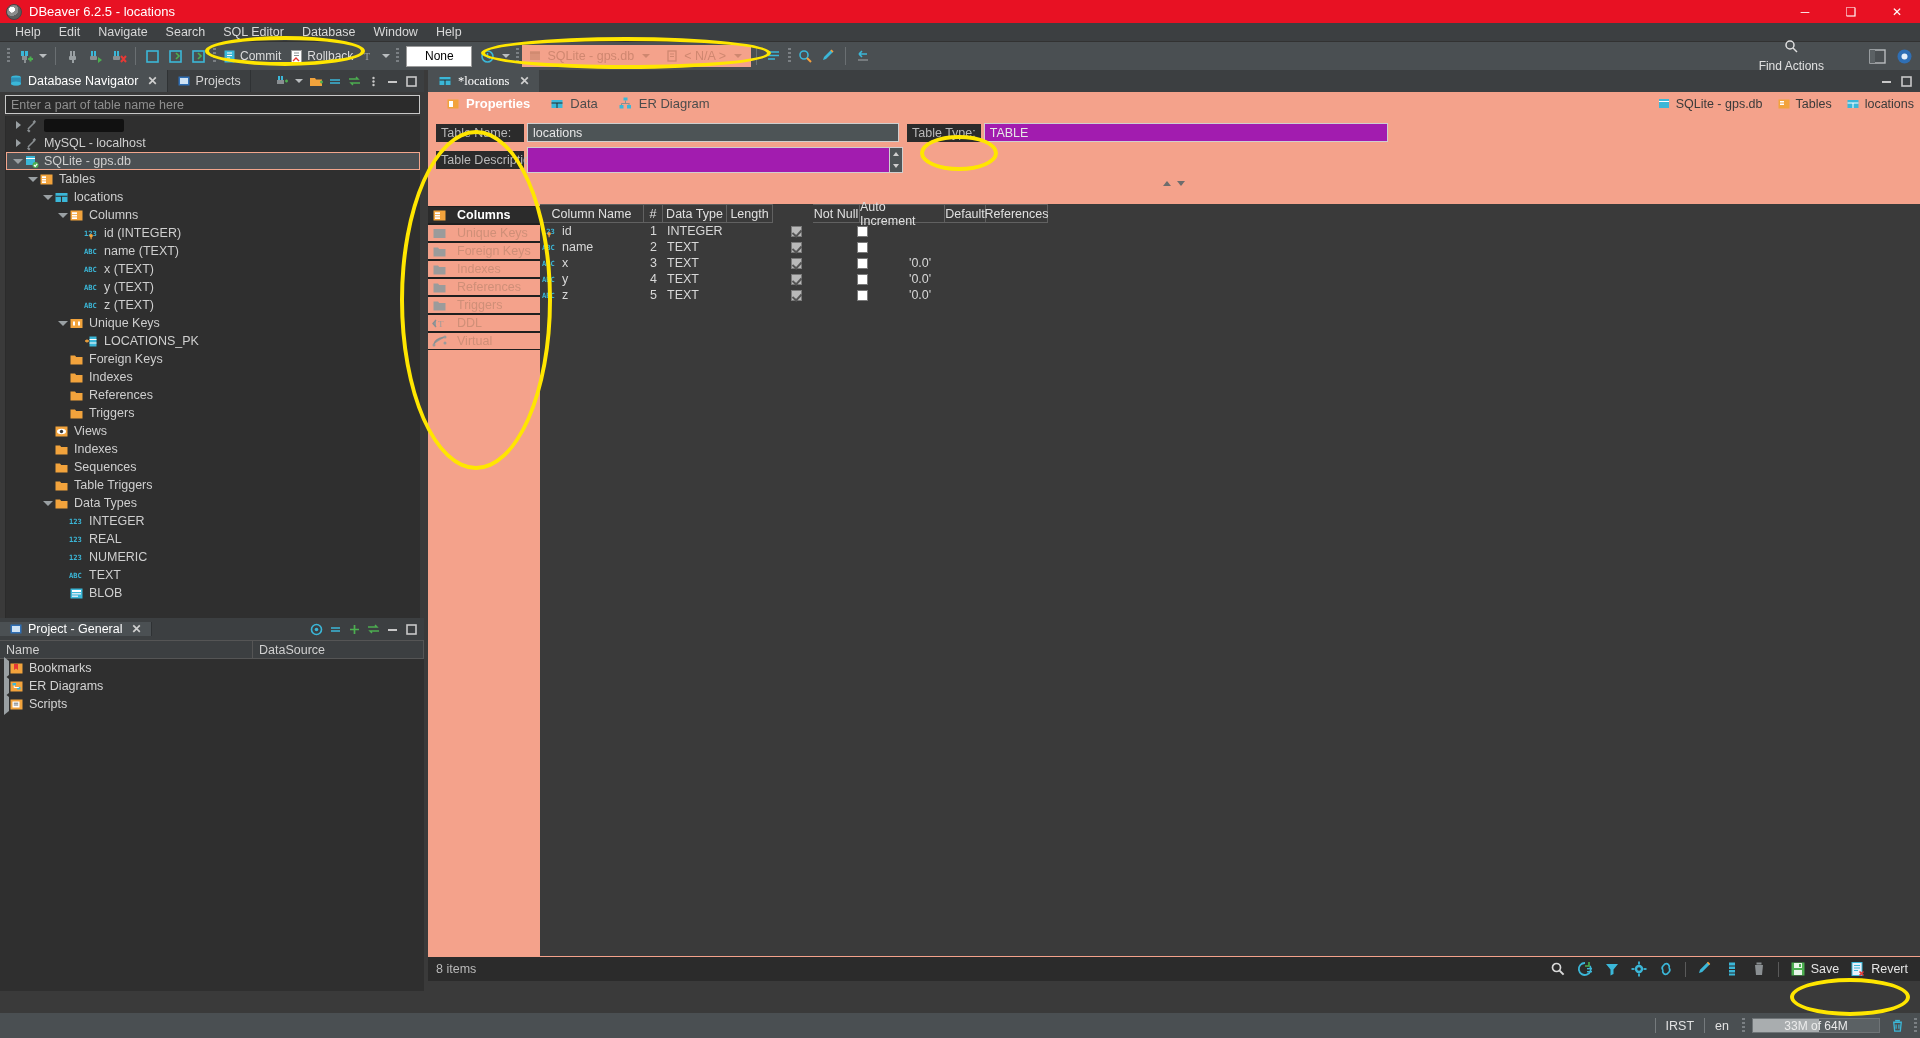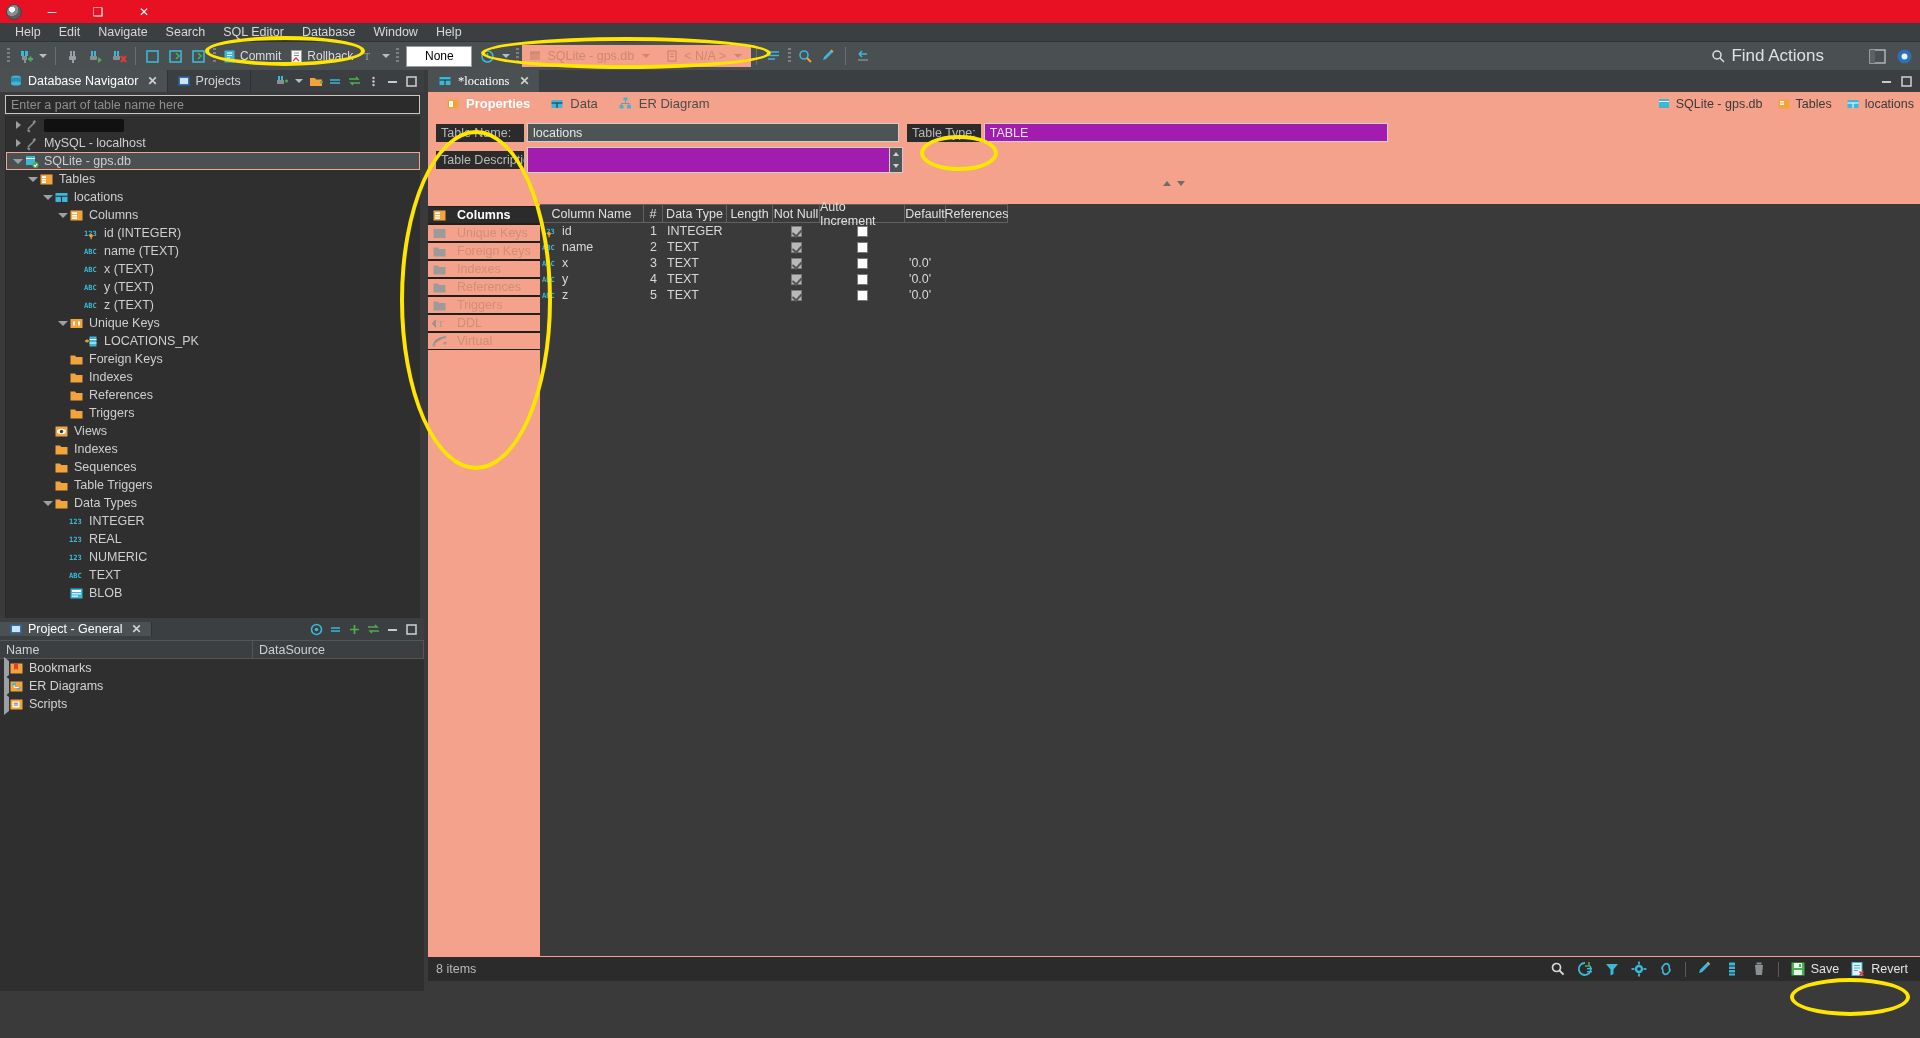--- a/index.html
+++ b/index.html
@@ -57,21 +57,21 @@
     display: flex; align-items: center; justify-content: center;
     font-size: 12px; border: 1px solid #9a9a9a; margin: 0 4px;
   }
   .dbsel {
     display: flex; align-items: center; gap: 5px; height: 22px; padding: 0 6px;
     background: #f4a28b; color: #cf8770; font-size: 12.5px;
   }
   .dbsel.wide { min-width: 128px; }
   .findactions {
     position: absolute; right: 96px; display: flex; align-items: center; gap: 6px;
-    color: #e0e0e0; font-size: 17px;
+    color: #e0e0e0; font-size: 12px; flex-direction: column;
   }
   .tb-right { position: absolute; right: 6px; display: flex; align-items: center; gap: 8px; }
 
   
   .i { display: inline-block; flex: none; }
   svg { display: block; }
 
   
   .body { position: absolute; top: 70px; left: 0; width: 1920px; height: 943px; }
 
@@ -211,20 +211,21 @@
   .anno { position: absolute; pointer-events: none; }
   .ell { border: 4px solid #ffe600; border-radius: 50%; position: absolute; }
 </style>
 </head>
 <body>
 
 <div class="app">
 
   <div class="titlebar">
     <span class="ico"></span>
+    <span class="ttl">DBeaver 6.2.5 - locations</span>
     <div class="winbtns">
       <div class="winbtn">─</div>
       <div class="winbtn">❑</div>
       <div class="winbtn close">✕</div>
     </div>
   </div>
 
   <div class="menubar">
     <span class="mi">Help</span>
     <span class="mi">Edit</span>
@@ -1061,21 +1062,21 @@
                 </span>
                 <span>Virtual</span>
               </div>
             </div>
           <div class="gridarea">
             <div class="ghead" id="ghead">
                 <div class="gh" style="width: 104px;">Column Name</div>
                 <div class="gh" style="width: 19px;">#</div>
                 <div class="gh" style="width: 64px;">Data Type</div>
                 <div class="gh" style="width: 46px;">Length</div>
-                <div class="gh" style="width: 47px;">Not Null</div>
+                <div class="gh" style="width: 47px; margin-left: 40px;">Not Null</div>
                 <div class="gh" style="width: 85px;">Auto Increment</div>
                 <div class="gh" style="width: 41px;">Default</div>
                 <div class="gh" style="width: 62px;">References</div>
               </div>
             <div id="gbody">
                 <div class="grow">
                   <div class="gc" style="width:104px;padding-left:2px">
                     <span class="ticon">
                       <svg width="18" height="15" viewBox="0 0 18 15">
                         <text x="0" y="10" font-size="8" fill="#3bb7d8" font-family="monospace" font-weight="bold">123</text>
@@ -1265,20 +1266,39 @@
                   </svg>
               </span>
               <span>Revert</span>
             </div>
           </div>
         </div>
       </div>
     </div>
   </div>
 
+  <div class="statusbar">
+    <span class="sb-div"></span>
+    <span class="sb-item">IRST</span>
+    <span class="sb-div"></span>
+    <span class="sb-item">en</span>
+    <span class="tgrip"></span>
+    <div class="mem">
+      <span class="fill" id="memfill" style="width: 52%;"></span>
+      <span class="mtxt">33M of 64M</span>
+    </div>
+    <span class="i" style="padding:0 6px">
+      <svg width="15" height="15" viewBox="0 0 16 16">
+          <path d="M4 4.5h8l-1 9.5H5z" fill="none" stroke="#3bb7d8" stroke-width="1.4"></path>
+          <rect x="5.5" y="2" width="5" height="1.8" fill="#3bb7d8"></rect>
+          <path d="M6.5 7v4.5M9.5 7v4.5" stroke="#3bb7d8" stroke-width="1.2"></path>
+        </svg>
+    </span>
+    <span class="tgrip"></span>
+  </div>
 
   <div class="anno" style="left:0;top:0;width:1920px;height:1038px;">
     <div class="ell" style="left:205px; top:36px; width:160px; height:30px;"></div>
     <div class="ell" style="left:481px; top:37px; width:290px; height:32px;"></div>
     <div class="ell" style="left:400px; top:130px; width:152px; height:340px;"></div>
     <div class="ell" style="left:920px; top:135px; width:78px; height:36px;"></div>
     <div class="ell" style="left:1790px; top:978px; width:120px; height:38px;"></div>
   </div>
 
 </div>

